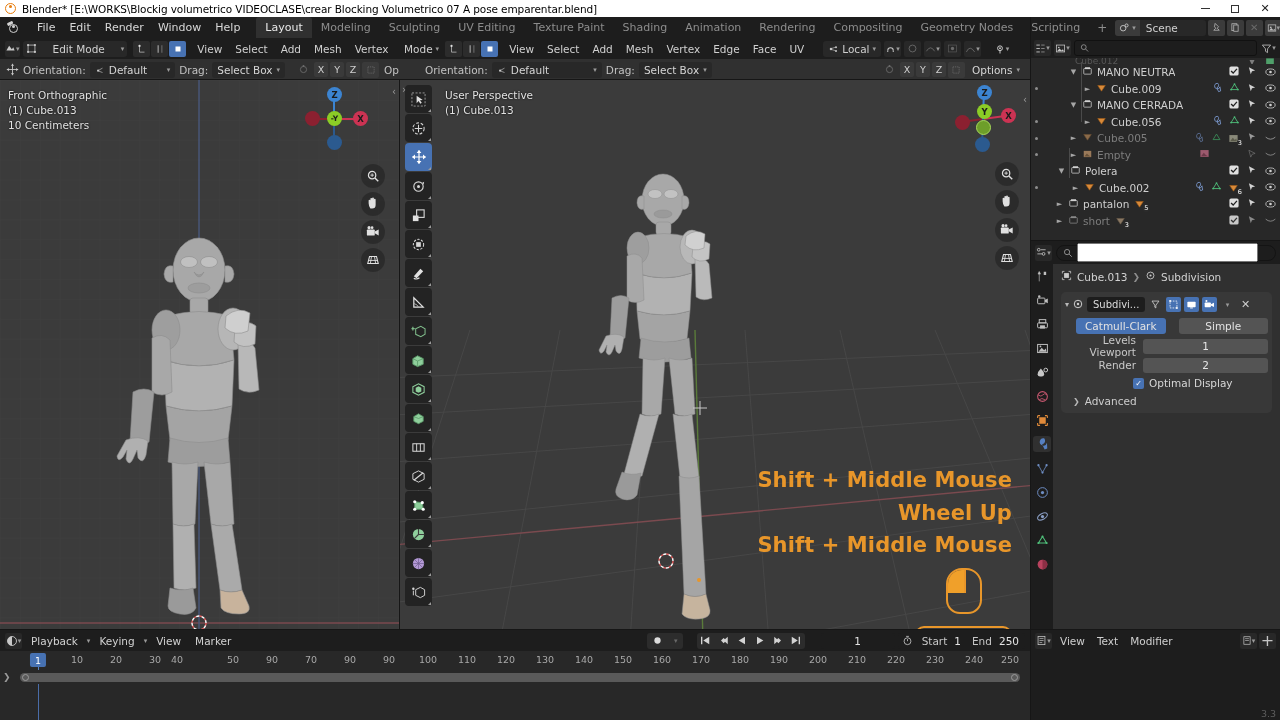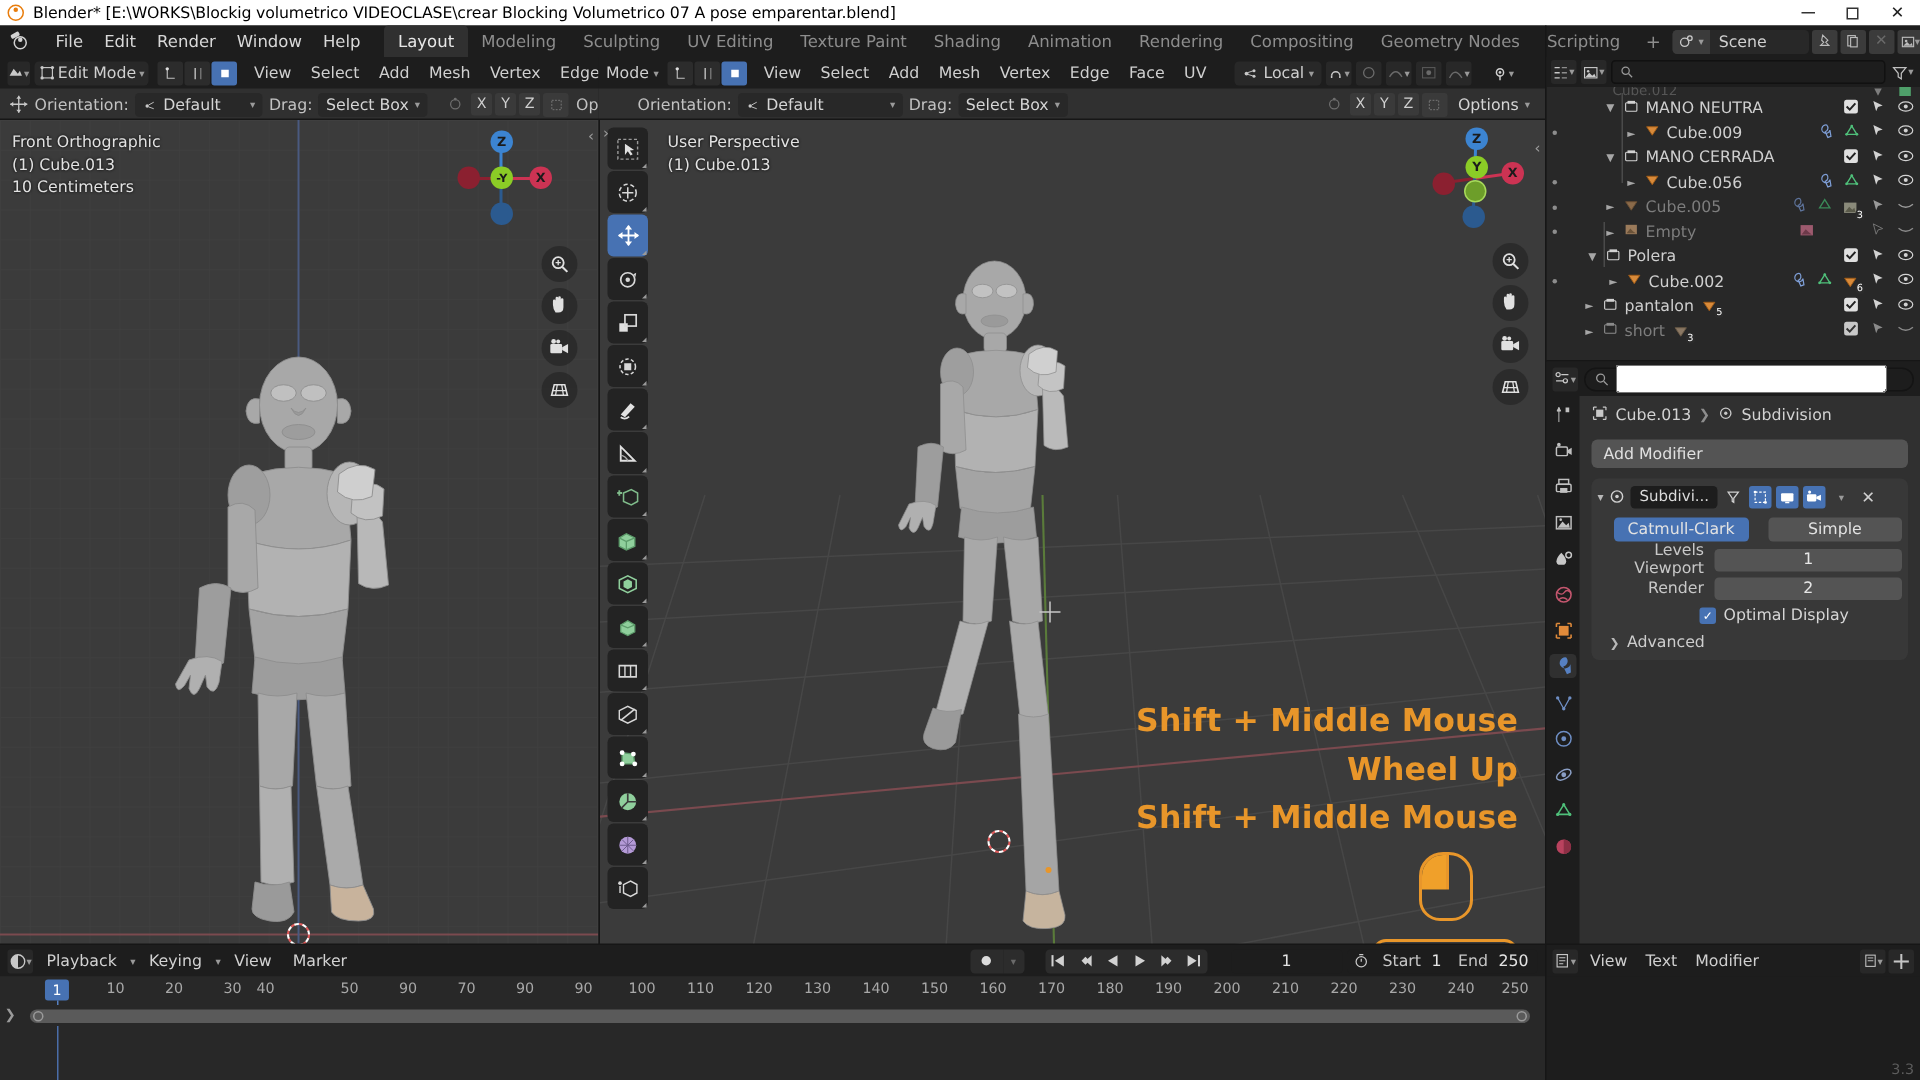--- a/index.html
+++ b/index.html
@@ -67,21 +67,21 @@
 
   
   .toolheader {
     position:absolute; top:38px; height:21px; background:#1d1d1d;
     display:flex; align-items:center; gap:3px; padding-left:5px; overflow:hidden;
   }
   .th-left { left:0; width:399px; }
   .th-right { left:399px; width:631px; }
   .mode-select {
     display:flex; align-items:center; background:#282828; border-radius:3px; height:16px;
-    padding:0 3px; gap:2px;
+    padding:0 3px; gap:16px;
   }
   .mode-label{font-size:10.5px;color:#d0d0d0; white-space:nowrap;}
   .seg-group{ display:flex; gap:1px; margin:0 3px;}
   .seg {
     width:17px;height:16px;background:#2c2c2c;border-radius:2px;
     display:flex;align-items:center;justify-content:center;
   }
   .seg.on{ background:#4772b3; }
   .hdr-menu{ font-size:10.5px;color:#d0d0d0; padding:2px 5px; border-radius:3px; white-space:nowrap;}
   .pill {
@@ -1436,21 +1436,20 @@
         <span class="bc-sep">❯</span>
         <span>
           <svg width="11" height="11" viewBox="0 0 16 16">
               <circle cx="8" cy="8" r="5" fill="none" stroke="#c8c8c8" stroke-width="1.3"></circle>
               <circle cx="8" cy="8" r="1.6" fill="#c8c8c8"></circle>
             </svg>
         </span>
         <span>Subdivision</span>
       </div>
 
-      <div class="add-mod">Add Modifier</div>
 
       <div class="mod-panel">
         <div class="mod-head">
           <span style="color:#b8b8b8;font-size:8px;">▾</span>
           <span>
             <svg width="12" height="12" viewBox="0 0 16 16">
                 <circle cx="8" cy="8" r="5" fill="none" stroke="#d0d0d0" stroke-width="1.3"></circle>
                 <circle cx="8" cy="8" r="1.6" fill="#d0d0d0"></circle>
               </svg>
           </span>

